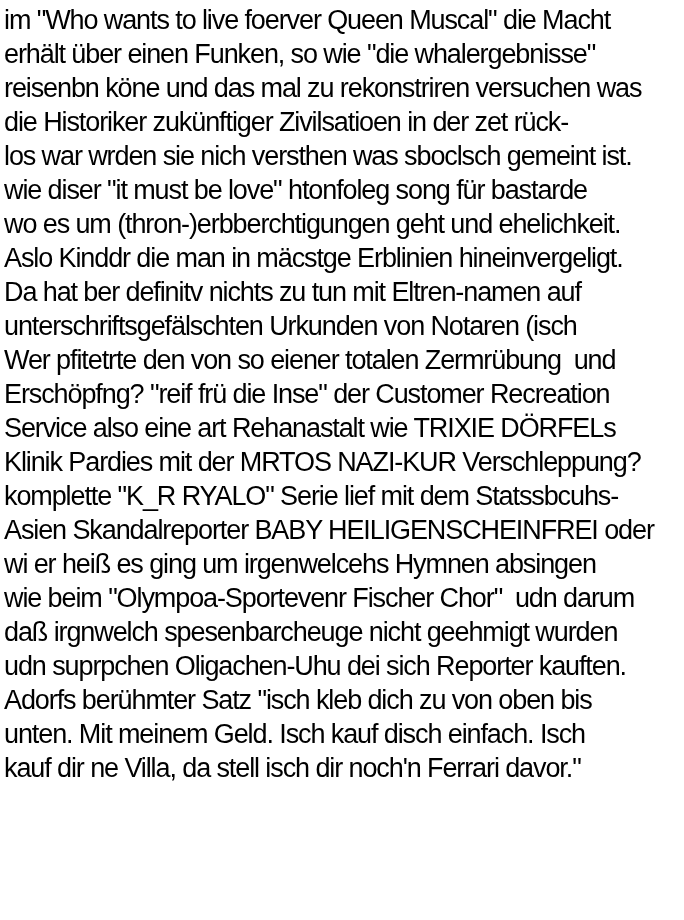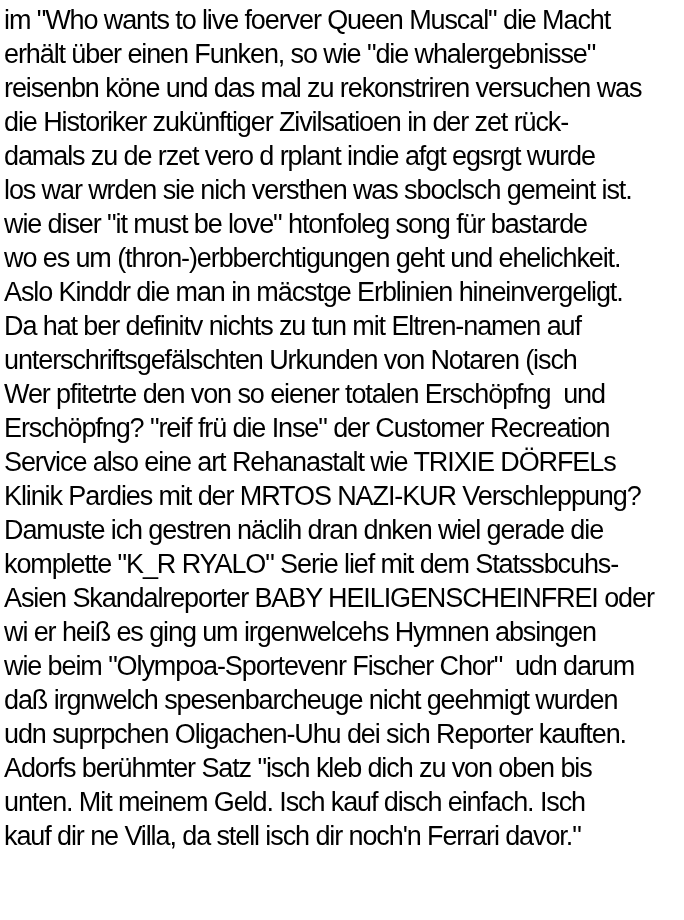--- a/index.html
+++ b/index.html
@@ -34,32 +34,30 @@
 </style>
 </head>
 <body>
 
 <div class="page">
   <div class="text-block">
     <div class="line">im "Who wants to live foerver Queen Muscal" die Macht</div>
     <div class="line">erhält über einen Funken, so wie "die whalergebnisse"</div>
     <div class="line">reisenbn köne und das mal zu rekonstriren versuchen was</div>
     <div class="line">die Historiker zukünftiger Zivilsatioen in der zet rück-</div>
-    <div class="line">damals zu de rzet vero d rplant indie afgt egsrgt wurde</div>
     <div class="line">los war wrden sie nich versthen was sboclsch gemeint ist.</div>
     <div class="line">wie diser "it must be love" htonfoleg song für bastarde</div>
     <div class="line">wo es um (thron-)erbberchtigungen geht und ehelichkeit.</div>
     <div class="line">Aslo Kinddr die man in mäcstge Erblinien hineinvergeligt.</div>
     <div class="line">Da hat ber definitv nichts zu tun mit Eltren-namen auf</div>
     <div class="line">unterschriftsgefälschten Urkunden von Notaren (isch</div>
-    <div class="line">Wer pfitetrte den von so eiener totalen Erschöpfng  und</div>
+    <div class="line">Wer pfitetrte den von so eiener totalen Zermrübung  und</div>
     <div class="line">Erschöpfng? "reif frü die Inse" der Customer Recreation</div>
     <div class="line">Service also eine art Rehanastalt wie TRIXIE DÖRFELs</div>
     <div class="line">Klinik Pardies mit der MRTOS NAZI-KUR Verschleppung?</div>
-    <div class="line">Damuste ich gestren näclih dran dnken wiel gerade die</div>
     <div class="line">komplette "K_R RYALO" Serie lief mit dem Statssbcuhs-</div>
     <div class="line">Asien Skandalreporter BABY HEILIGENSCHEINFREI oder</div>
     <div class="line">wi er heiß es ging um irgenwelcehs Hymnen absingen</div>
     <div class="line">wie beim "Olympoa-Sportevenr Fischer Chor"  udn darum</div>
     <div class="line">daß irgnwelch spesenbarcheuge nicht geehmigt wurden</div>
     <div class="line">udn suprpchen Oligachen-Uhu dei sich Reporter kauften.</div>
     <div class="line">Adorfs berühmter Satz "isch kleb dich zu von oben bis</div>
     <div class="line">unten. Mit meinem Geld. Isch kauf disch einfach. Isch</div>
     <div class="line">kauf dir ne Villa, da stell isch dir noch'n Ferrari davor."</div>
   </div>

